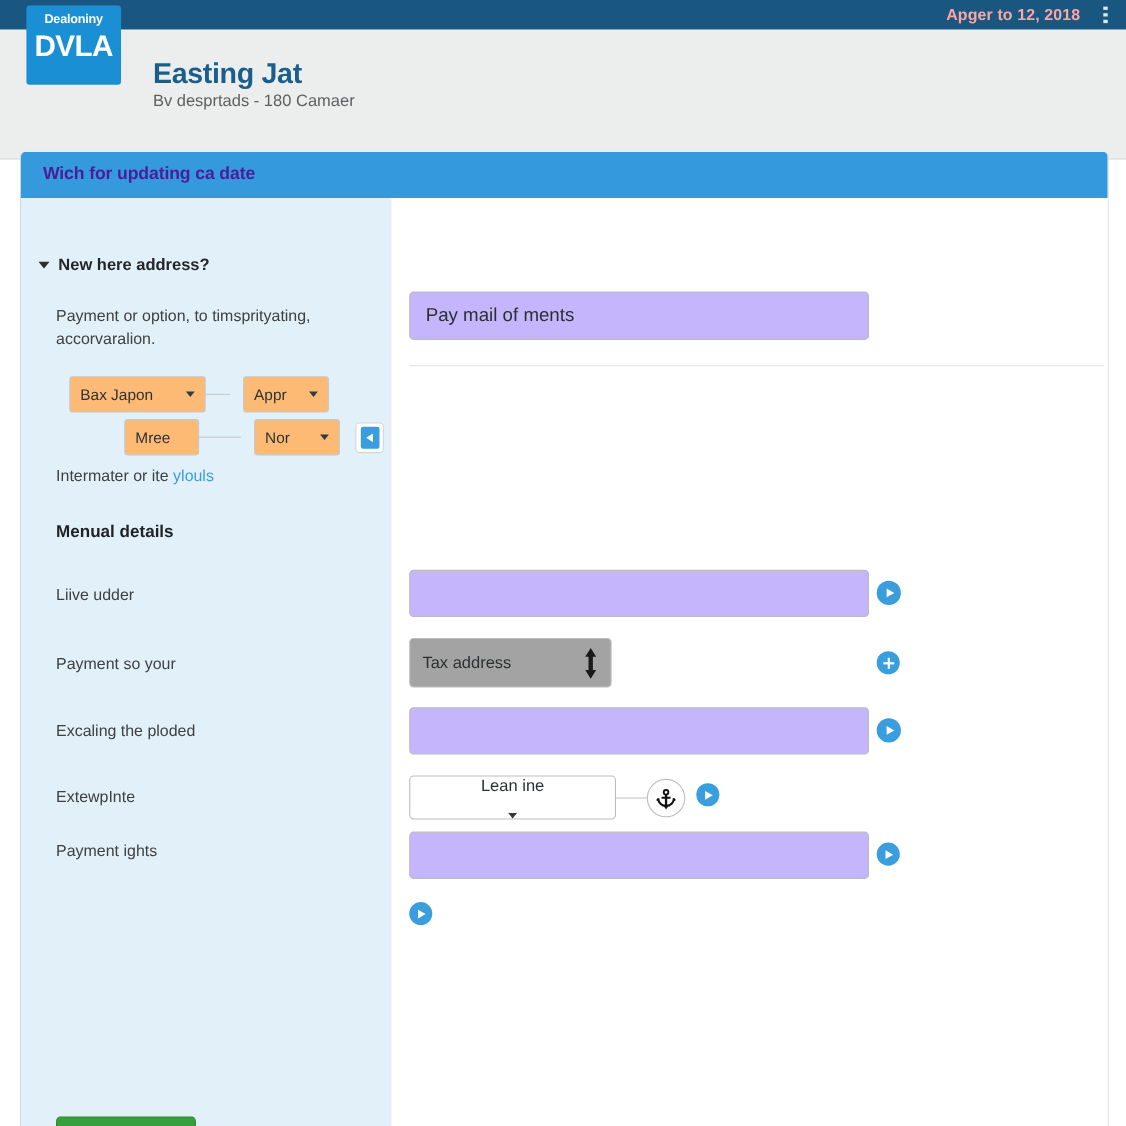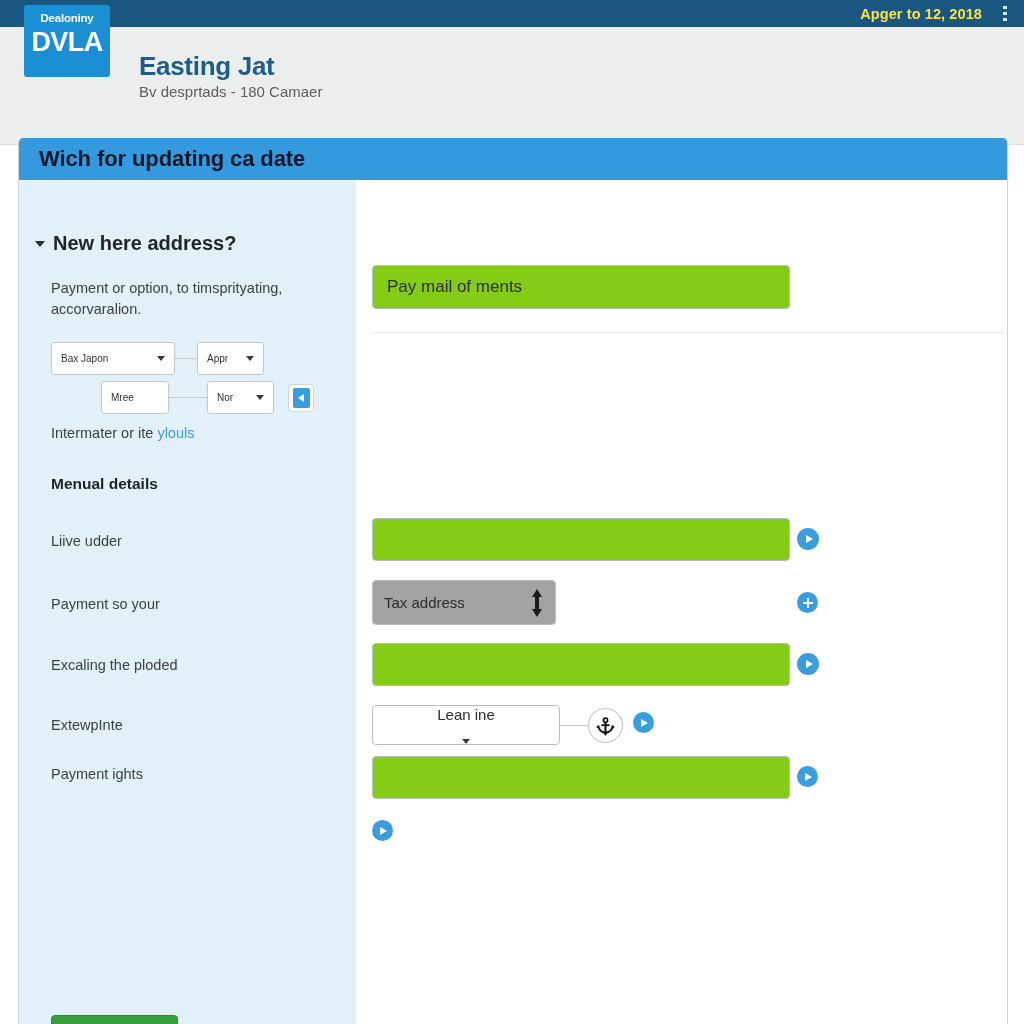--- a/index.html
+++ b/index.html
@@ -11,21 +11,21 @@
   }
 
   
   .topbar {
     position: absolute; left: 0; top: 0;
     width: 1024px; height: 27px;
     background: #1a5780;
     display: flex; align-items: center; justify-content: flex-end;
   }
   .topbar-date {
-    color: #fde047; font-size: 14.5px; font-weight: bold;
+    color: #fca5a5; font-size: 14.5px; font-weight: bold;
     letter-spacing: .1px;
     margin-right: 14px;
   }
   .kebab {
     width: 18px; height: 22px; margin-right: 10px;
     display: flex; flex-direction: column; align-items: center;
     justify-content: center; gap: 2.5px;
   }
   .kebab i { width: 3.5px; height: 3.5px; background: #dbe9f2; display: block; }
 
@@ -72,67 +72,67 @@
     border-top: none;
     border-radius: 5px 5px 0 0;
     overflow: hidden;
   }
   .card-banner {
     height: 42px; background: #3499dd;
     display: flex; align-items: center;
     padding-left: 20px;
   }
   .card-banner-text {
-    color: #0f172a; font-size: 22px; font-weight: bold;
+    color: #4c1d95; font-size: 16px; font-weight: bold;
     letter-spacing: -.1px;
   }
   .card-body { display: flex; height: 848px; }
 
   
   .sidebar {
     width: 337px; background: #e2f0f9;
     position: relative; flex: none;
     border-right: 1px solid #e8eef1;
   }
   .side-head {
     position: absolute; left: 16px; top: 52px;
     display: flex; align-items: center; gap: 8px;
   }
   .caret-down {
     width: 0; height: 0;
     border-left: 5px solid transparent;
     border-right: 5px solid transparent;
     border-top: 6px solid #2b2f31;
   }
-  .side-head-text { font-size: 20px; font-weight: bold; color: #222628; }
+  .side-head-text { font-size: 15px; font-weight: bold; color: #222628; }
   .side-para {
     position: absolute; left: 32px; top: 98px; width: 265px;
     font-size: 14.5px; color: #3d4143; line-height: 21px;
   }
   .ctrl-row {
     position: absolute; display: flex; align-items: center;
   }
   .ctrl-row.r1 { left: 32px; top: 162px; }
   .ctrl-row.r2 { left: 40px; top: 201px; padding-left: 42px; }
   .sel, .txtbox {
-    background: #ffffff; border: 1px solid #c4c8ca; border-radius: 3px;
+    background: #fdba74; border: 1px solid #c4c8ca; border-radius: 3px;
     height: 33px; display: flex; align-items: center;
-    font-size: 10px; color: #2e3234; padding: 0 9px;
+    font-size: 14px; color: #2e3234; padding: 0 9px; margin-left: 12px;
   }
   .sel { justify-content: space-between; }
   .sel .lab { padding-right: 12px; }
   .caret-sm {
     width: 0; height: 0;
     border-left: 4.5px solid transparent;
     border-right: 4.5px solid transparent;
     border-top: 5.5px solid #35393b;
   }
   .w124 { width: 124px; }
   .w68  { width: 68px; }
-  .w78  { width: 67px; }
+  .w78  { width: 78px; }
   .connector { height: 1px; background: #c7cbcd; }
   .c-short { width: 22px; }
   .c-long  { width: 38px; }
   .mini-btn {
     margin-left: 14px;
     width: 26px; height: 28px;
     background: #ffffff; border: 1px solid #d2d6d8; border-radius: 4px;
     display: flex; align-items: center; justify-content: center;
   }
   .mini-btn .inner {
@@ -169,21 +169,21 @@
     border-radius: 4px;
     padding: 9px 20px;
     color: #ffffff; font-size: 14.5px; font-weight: bold;
     box-shadow: 0 2px 0 #2a7f2e;
   }
 
   
   .main { flex: 1; position: relative; background: #fff; }
   .in-box {
     position: absolute;
-    background: #84cc16; border: 1px solid #b9bdbf; border-radius: 4px;
+    background: #c4b5fd; border: 1px solid #b9bdbf; border-radius: 4px;
     display: flex; align-items: center;
     font-size: 17px; color: #2b2f31; padding: 0 14px;
   }
   .top-input { left: 16px; top: 85px; width: 418px; height: 44px; }
   .divider {
     position: absolute; left: 16px; top: 152px;
     width: 632px; height: 1px; background: #e2e5e6;
   }
   .row-input { height: 43px; font-size: 14.5px; }
   .ri1 { left: 16px; top: 338px; width: 418px; }

